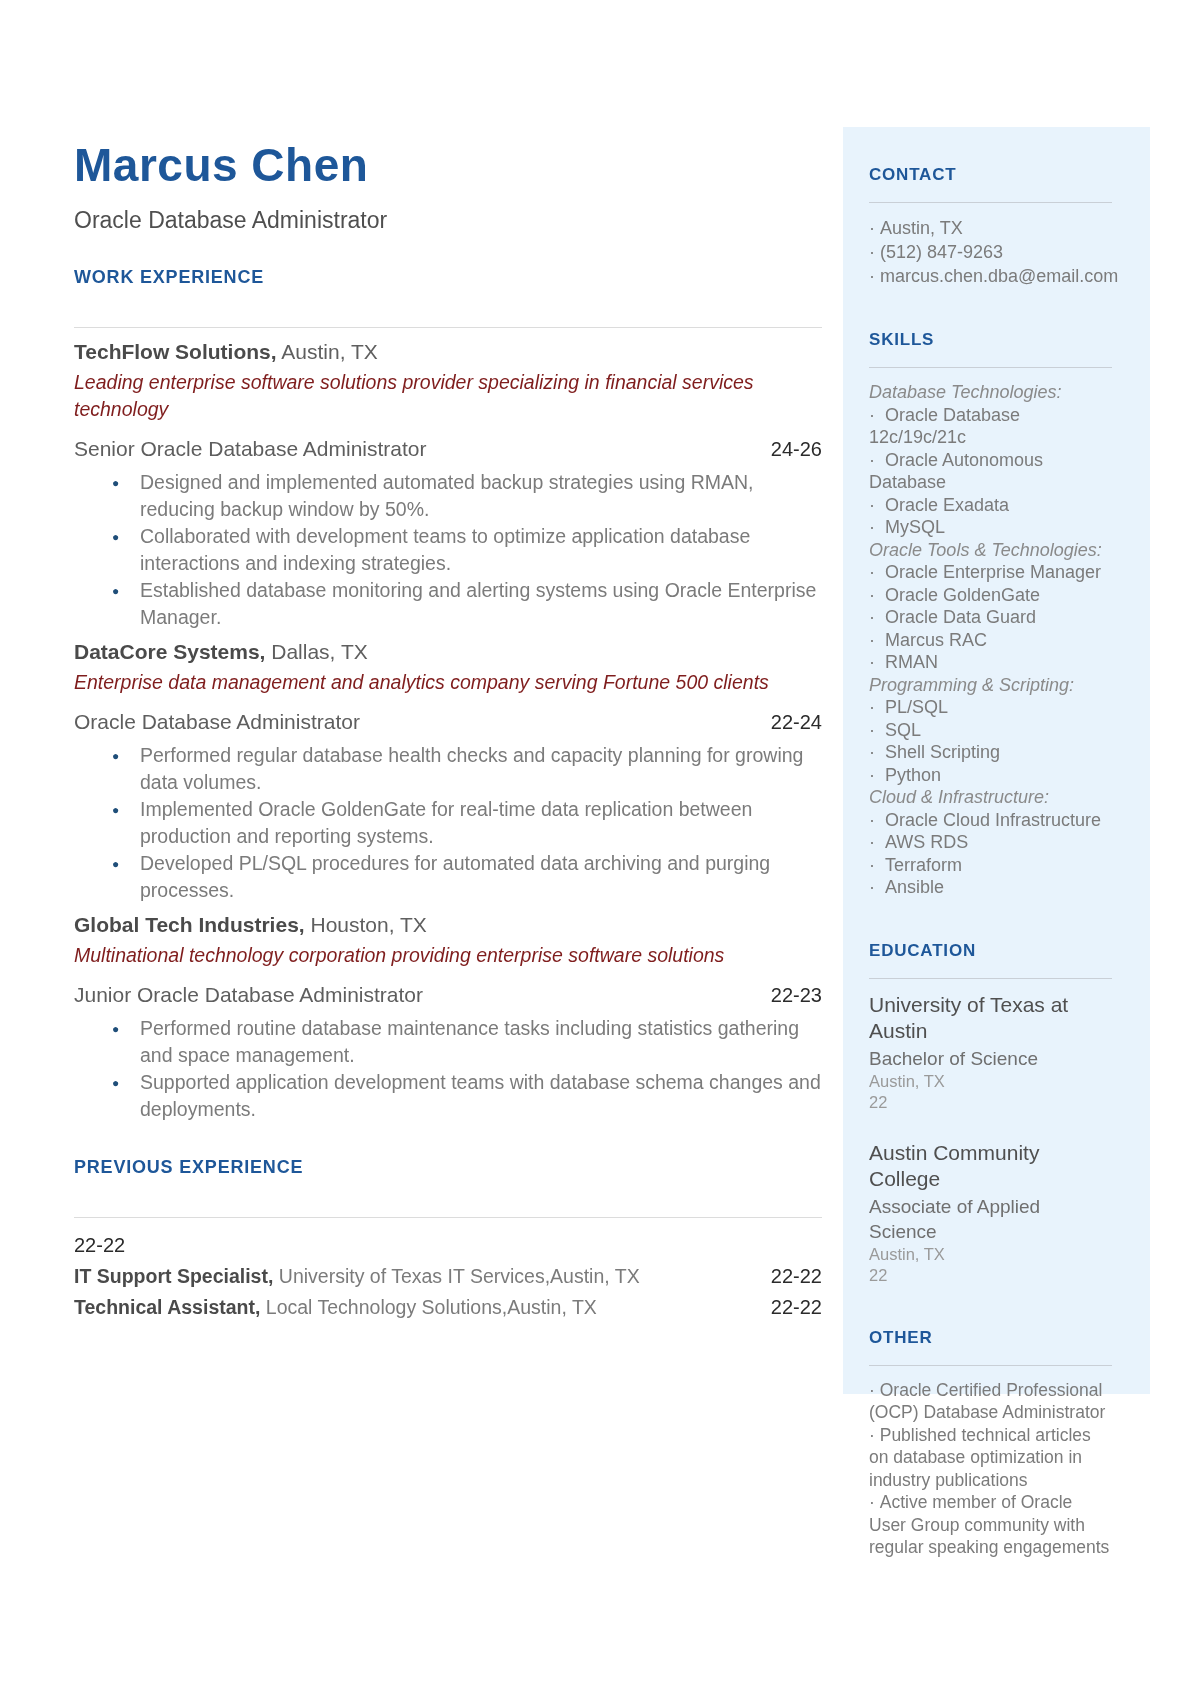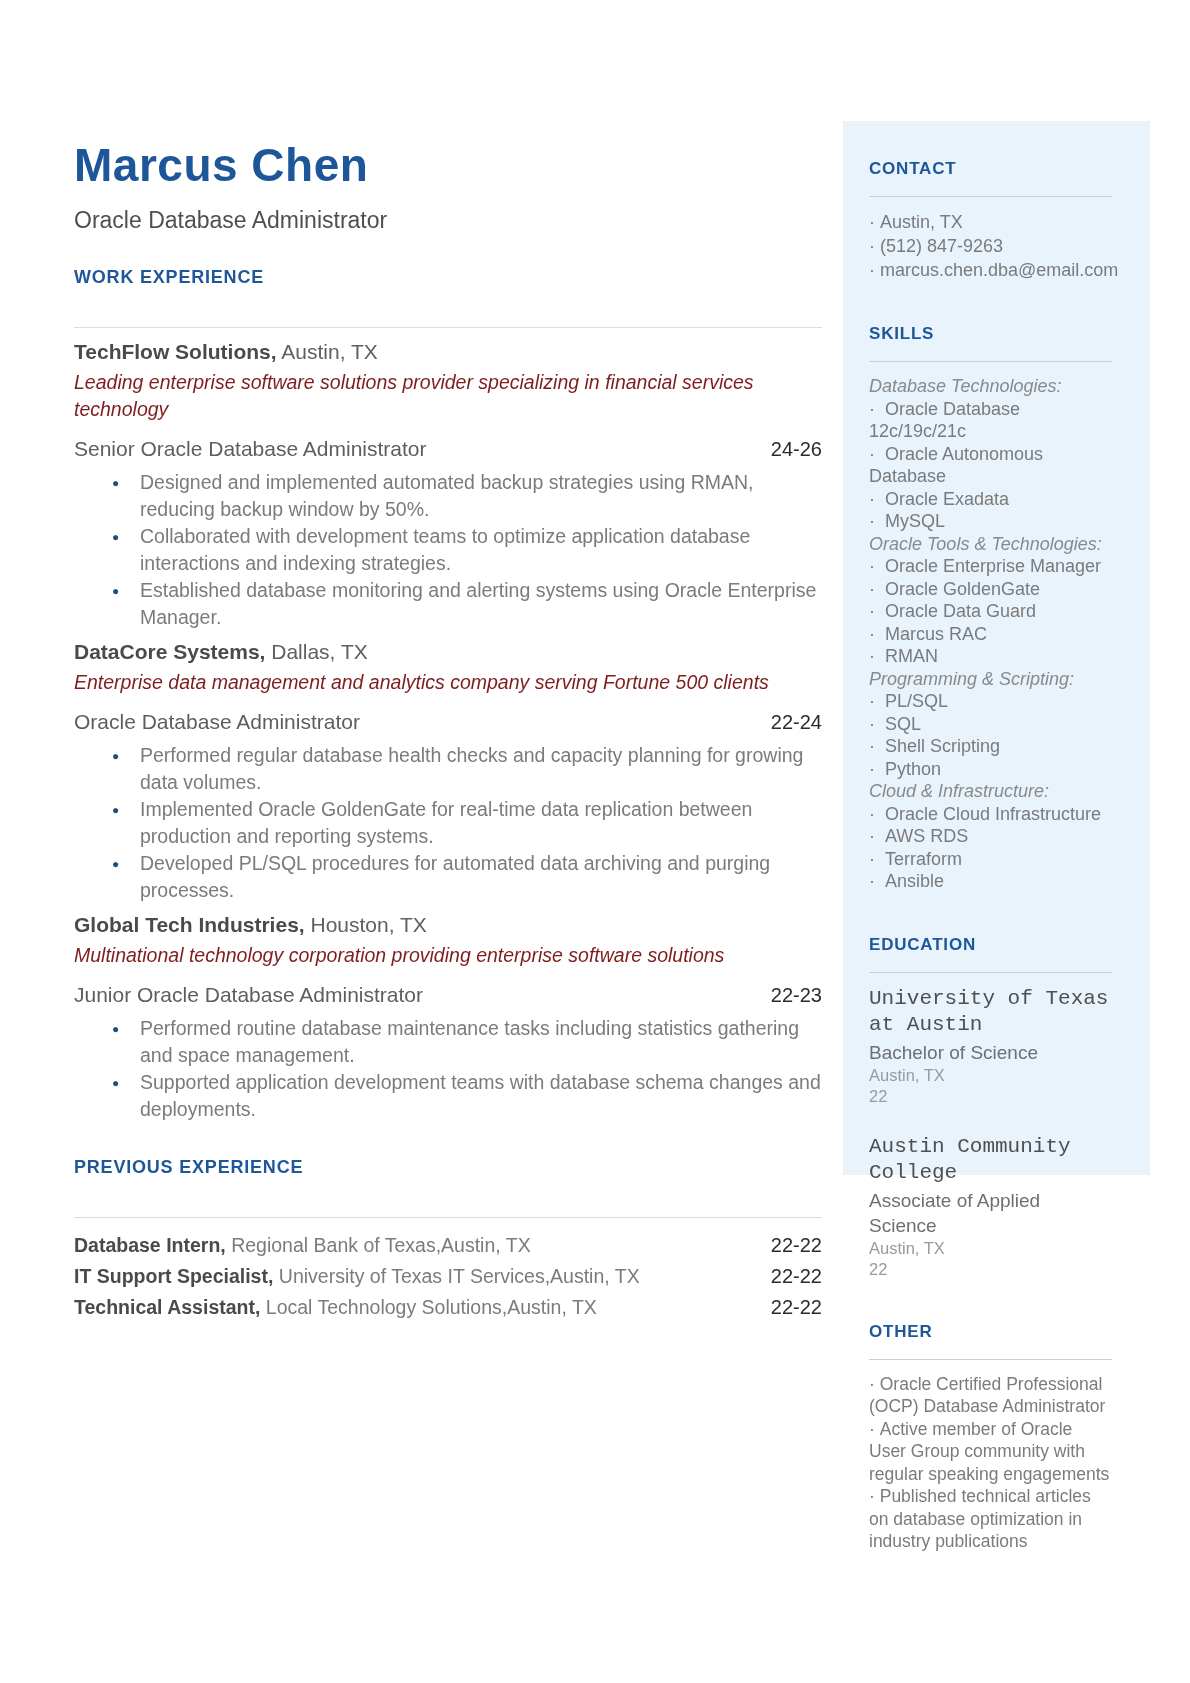--- a/index.html
+++ b/index.html
@@ -24,34 +24,34 @@
   .role-dates { font-size:20px; color:#2b2b2b; }
   ul.bullets { list-style:none; margin-bottom:9px; }
   ul.bullets li { position:relative; padding-left:66px; font-size:19.5px; color:#7b7b7b; line-height:27px; }
   ul.bullets li::before { content:"●"; position:absolute; left:38px; top:1px; font-size:12px; color:var(--bullet); }
   .prev-rows { margin-top:6px; }
   .prev-row { display:flex; justify-content:space-between; align-items:baseline; font-size:19.5px; line-height:31px; color:#7b7b7b; }
   .prev-row .row-role { font-weight:700; color:#4a4a4a; }
   .prev-row .row-dates { color:#2b2b2b; font-size:20px; }
   
   .sidebar {
-    position:absolute; left:843px; top:121px; width:307px; height:1054px;
+    position:absolute; left:843px; top:127px; width:307px; height:1267px;
     background:var(--sidebar-bg); padding:38px 38px 0 26px;
   }
   .side-head { font-size:17px; line-height:19px; font-weight:700; color:var(--accent); letter-spacing:.8px; }
   hr.side-rule { border:none; border-top:1px solid #c9cfd6; margin:18px 0 13px 0; }
   .side-section { margin-bottom:42px; }
   .contact-item { font-size:18px; color:#7b7b7b; line-height:24px; }
   .contact-item::before { content:"·\00a0"; }
   .skill-label { font-style:italic; font-size:18px; color:#8a8a8a; line-height:22.5px; }
   .skill-item { font-size:18px; color:#7b7b7b; line-height:22.5px; }
   .skill-item::before { content:"·\00a0\00a0"; }
   .school { margin-top:27px; }
   .school.first { margin-top:0; }
-  .school-name { font-size:21px; color:#4f4f4f; line-height:26px;font-family:Liberation Mono, monospace; }
+  .school-name { font-size:21px; color:#4f4f4f; line-height:26px; }
   .school-degree { font-size:19px; color:#6f6f6f; line-height:25px; margin-top:2px; }
   .school-loc, .school-year { font-size:16.5px; color:#9a9a9a; line-height:21px; }
   .other-item { font-size:17.5px; color:#7b7b7b; line-height:22.5px; }
   .other-item::before { content:"·\00a0"; }
 </style>
 </head>
 <body>
 
 <div class="main">
 
@@ -106,21 +106,20 @@
       <li>Performed routine database maintenance tasks including statistics gathering and space management.</li>
       <li>Supported application development teams with database schema changes and deployments.</li>
     </ul>
   </div>
 
   <div class="sec-head">PREVIOUS EXPERIENCE</div>
   <hr class="rule">
 
   <div class="prev-rows">
     <div class="prev-row">
-      <span><span class="row-role">Database Intern,</span><span class="row-org"> Regional Bank of Texas,Austin, TX</span></span>
       <span class="row-dates">22-22</span>
     </div>
     <div class="prev-row">
       <span><span class="row-role">IT Support Specialist,</span><span class="row-org"> University of Texas IT Services,Austin, TX</span></span>
       <span class="row-dates">22-22</span>
     </div>
     <div class="prev-row">
       <span><span class="row-role">Technical Assistant,</span><span class="row-org"> Local Technology Solutions,Austin, TX</span></span>
       <span class="row-dates">22-22</span>
     </div>
@@ -184,17 +183,17 @@
       <div class="school-degree">Associate of Applied Science</div>
       <div class="school-loc">Austin, TX</div>
       <div class="school-year">22</div>
     </div>
   </div>
 
   <div class="side-section">
     <div class="side-head">OTHER</div>
     <hr class="side-rule">
     <div class="other-item">Oracle Certified Professional (OCP) Database Administrator</div>
+    <div class="other-item">Published technical articles on database optimization in industry publications</div>
     <div class="other-item">Active member of Oracle User Group community with regular speaking engagements</div>
-    <div class="other-item">Published technical articles on database optimization in industry publications</div>
   </div>
 
 </aside>
 
 </body></html>

